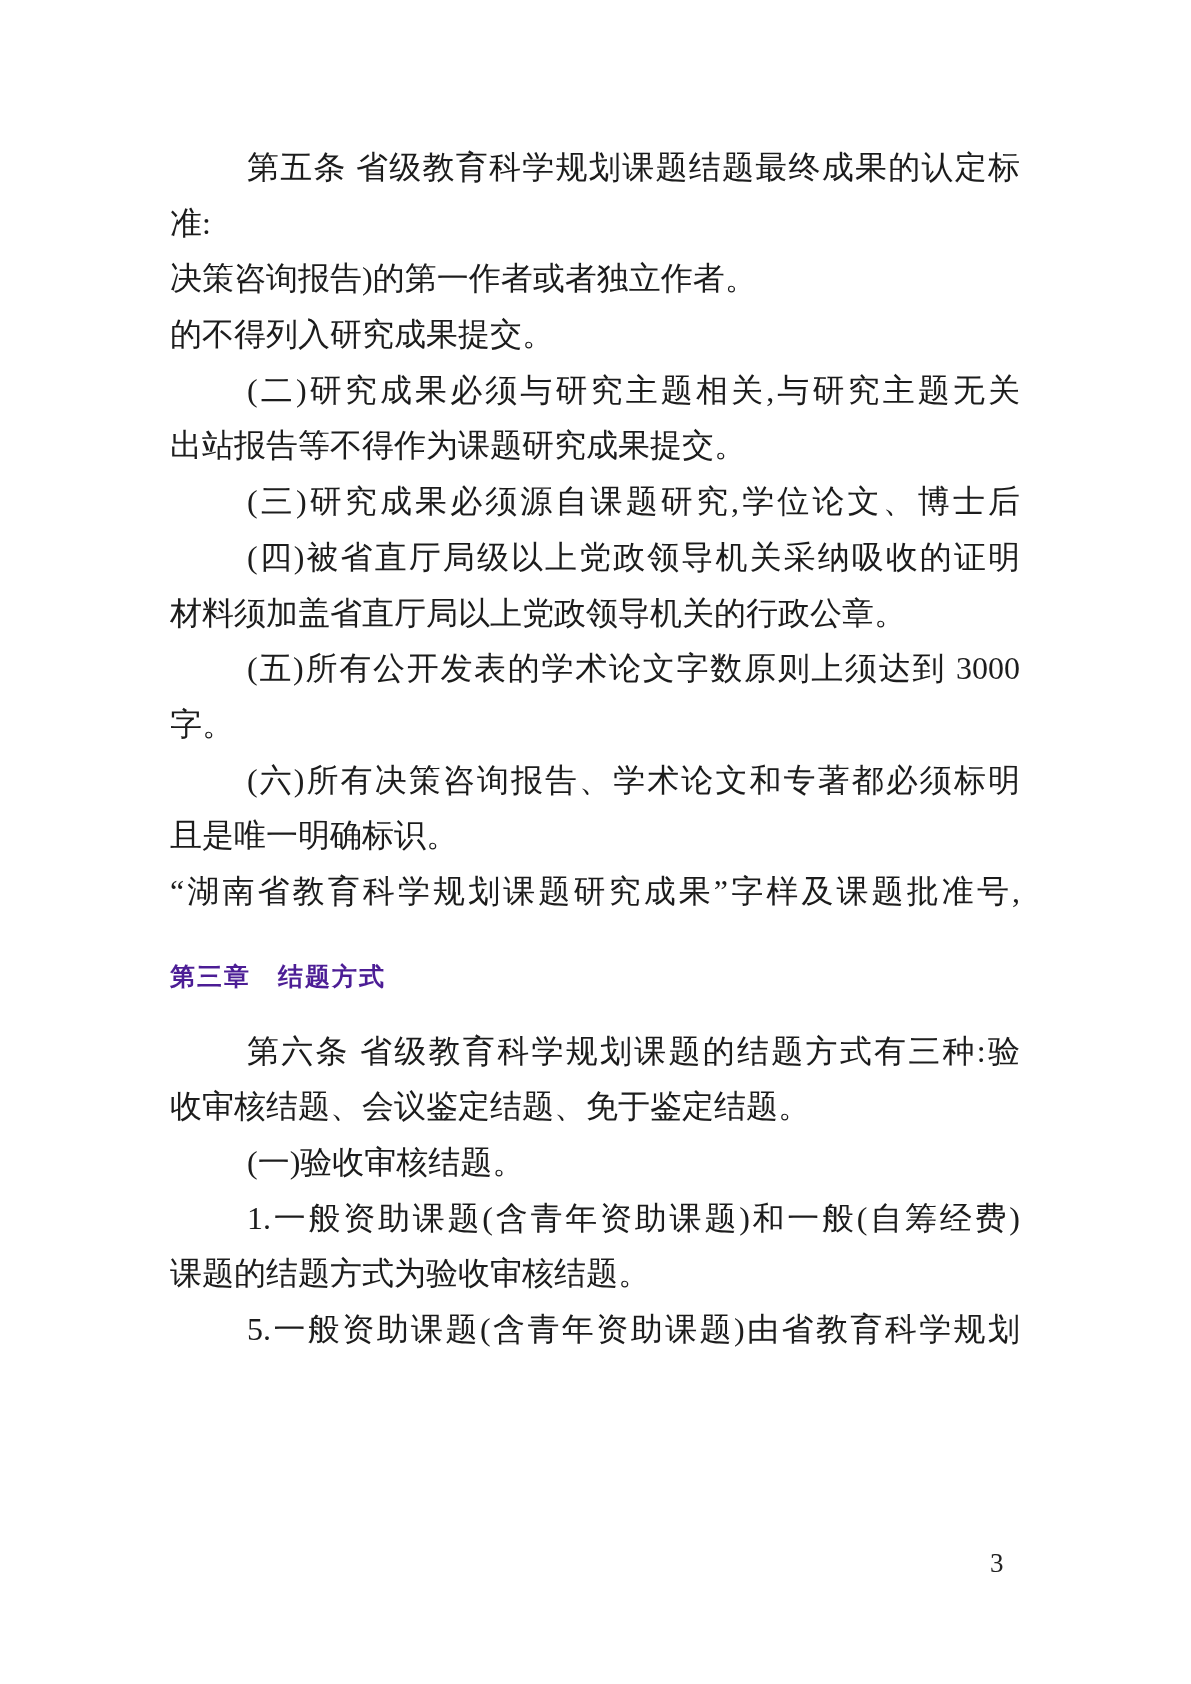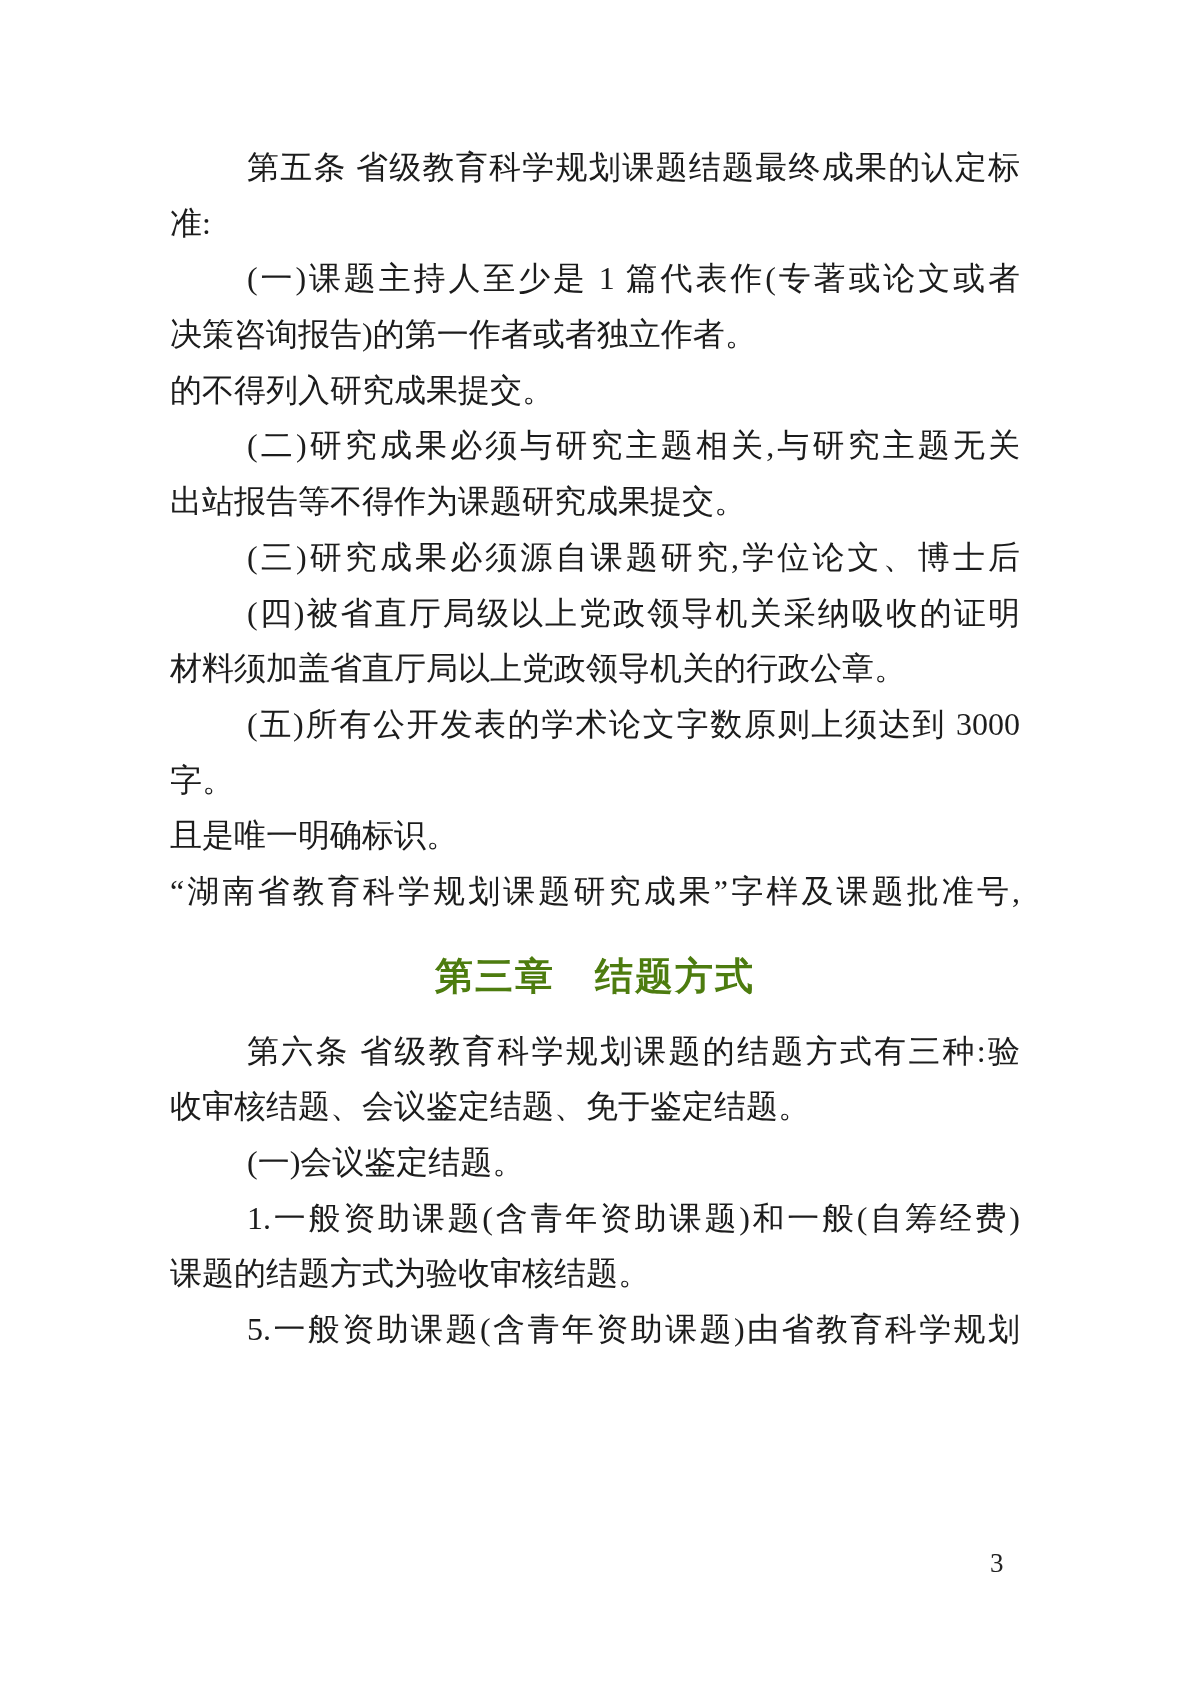--- a/index.html
+++ b/index.html
@@ -25,64 +25,64 @@
     overflow:hidden;
     white-space:normal;
   }
   .indent { padding-left:77px; }
   .justify {
     text-align:justify;
     text-align-last:justify;
     -moz-text-align-last:justify;
   }
   .heading {
-    font-size:38px;
+    font-size:25px;
     line-height:56px;
     height:56px;
     margin-top:28px;
     margin-bottom:20px;
-    text-align:center;
+    text-align:left;
     font-weight:bold;
-    color:#4d7c0f;
+    color:#4c1d95;
     font-family:"Liberation Sans","DejaVu Sans",sans-serif;
     letter-spacing:2px;
   }
   .pageno {
     position:absolute;
     left:990px;
     top:1548px;
     font-size:27px;
     line-height:30px;
     color:#222222;
   }
 </style>
 </head>
 <body>
 
 <div class="page">
   <div class="content">
     <div class="line indent justify">第五条 省级教育科学规划课题结题最终成果的认定标</div>
     <div class="line">准:</div>
-    <div class="line indent justify">(一)课题主持人至少是 1 篇代表作(专著或论文或者</div>
     <div class="line">决策咨询报告)的第一作者或者独立作者。</div>
     <div class="line">的不得列入研究成果提交。</div>
     <div class="line indent justify">(二)研究成果必须与研究主题相关,与研究主题无关</div>
     <div class="line">出站报告等不得作为课题研究成果提交。</div>
     <div class="line indent justify">(三)研究成果必须源自课题研究,学位论文、博士后</div>
     <div class="line indent justify">(四)被省直厅局级以上党政领导机关采纳吸收的证明</div>
     <div class="line">材料须加盖省直厅局以上党政领导机关的行政公章。</div>
     <div class="line indent justify">(五)所有公开发表的学术论文字数原则上须达到 3000</div>
     <div class="line">字。</div>
+    <div class="line indent justify">(六)所有决策咨询报告、学术论文和专著都必须标明</div>
     <div class="line">且是唯一明确标识。</div>
     <div class="line justify">“湖南省教育科学规划课题研究成果”字样及课题批准号,</div>
 
     <div class="heading">第三章　结题方式</div>
 
     <div class="line indent justify">第六条 省级教育科学规划课题的结题方式有三种:验</div>
     <div class="line">收审核结题、会议鉴定结题、免于鉴定结题。</div>
-    <div class="line indent">(一)会议鉴定结题。</div>
+    <div class="line indent">(一)验收审核结题。</div>
     <div class="line indent justify">1.一般资助课题(含青年资助课题)和一般(自筹经费)</div>
     <div class="line">课题的结题方式为验收审核结题。</div>
     <div class="line indent justify">5.一般资助课题(含青年资助课题)由省教育科学规划</div>
   </div>
 
   <div class="pageno">3</div>
 </div>
 
 </body></html>

